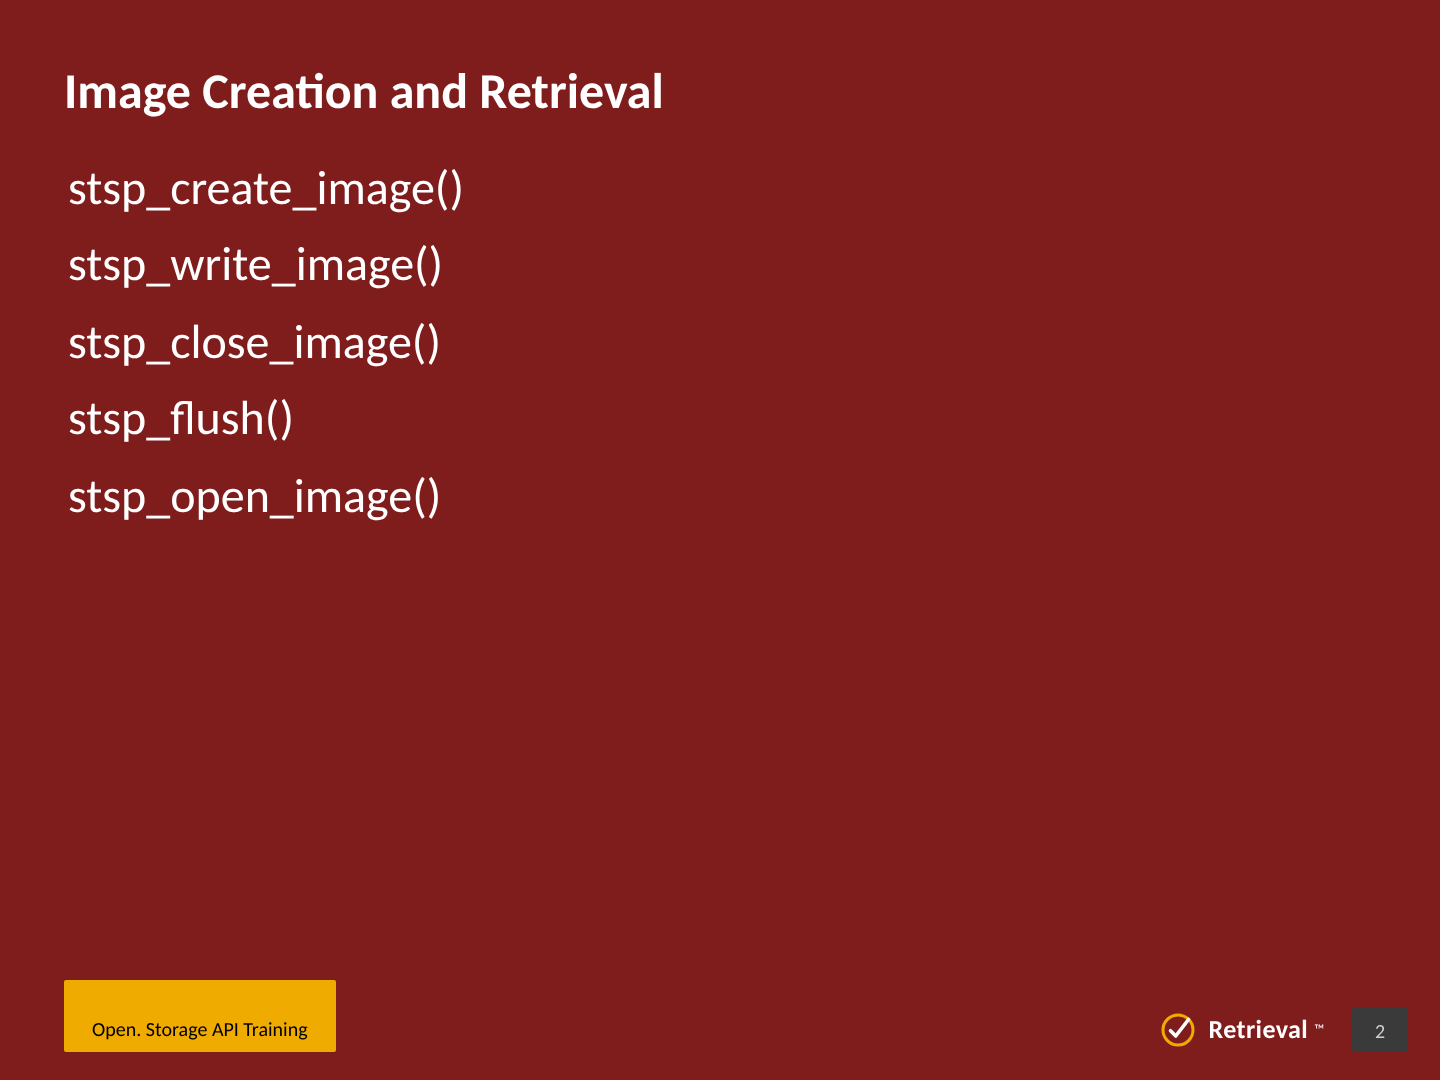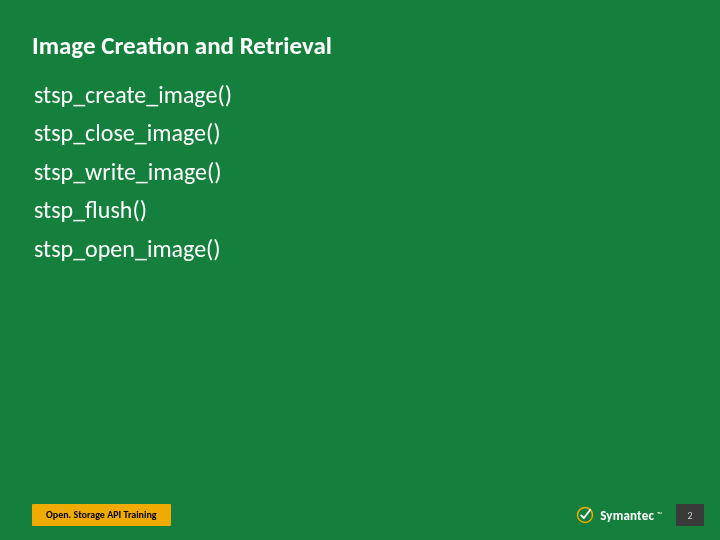--- a/index.html
+++ b/index.html
@@ -8,21 +8,21 @@
     width: 720px;
     height: 540px;
     background: #000;
     font-family: Calibri, "Segoe UI", Arial, sans-serif;
     overflow: hidden;
   }
   .slide {
     position: relative;
     width: 720px;
     height: 540px;
-    background: #15803d;
+    background: #7f1d1d;
     color: #fff;
   }
   .title {
     position: absolute;
     top: 30px;
     left: 32px;
     font-size: 25px;
     font-weight: 700;
     color: #fff;
     letter-spacing: 0px;
@@ -46,22 +46,22 @@
     bottom: 14px;
     height: 28px;
   }
   .footer-chip {
     position: absolute;
     left: 32px;
     bottom: 0;
     background: #f0ab00;
     color: #000;
     font-size: 10px;
-    font-weight: 700;
-    padding: 4px 14px 5px 14px;
+    font-weight: 400;
+    padding: 18px 14px 5px 14px;
     border-radius: 1px;
   }
   .brand {
     position: absolute;
     right: 58px;
     bottom: 2px;
     display: flex;
     align-items: center;
     gap: 6px;
   }
@@ -105,36 +105,36 @@
 </style>
 </head>
 <body>
 
 <div class="slide">
 
   <div class="title">Image Creation and Retrieval</div>
 
   <div class="body">
     <div class="item">stsp_create_image()</div>
+    <div class="item">stsp_write_image()</div>
     <div class="item">stsp_close_image()</div>
-    <div class="item">stsp_write_image()</div>
     <div class="item">stsp_flush()</div>
     <div class="item">stsp_open_image()</div>
   </div>
 
   <div class="footer">
     <div class="footer-chip">Open. Storage API Training</div>
 
     <div class="brand">
       <span class="check-ring">
         <svg viewBox="0 0 24 24">
           <circle cx="12" cy="12" r="10" fill="none" stroke="#f0ab00" stroke-width="2"></circle>
           <path d="M7 12.5 L10.5 16 L19 5" fill="none" stroke="#ffffff" stroke-width="2.4" stroke-linecap="round" stroke-linejoin="round"></path>
         </svg>
       </span>
-      <span class="brand-name">Symantec</span>
+      <span class="brand-name">Retrieval</span>
       <span class="brand-tm">™</span>
     </div>
 
     <div class="pagenum-box">2</div>
   </div>
 
 </div>
 
 </body></html>

